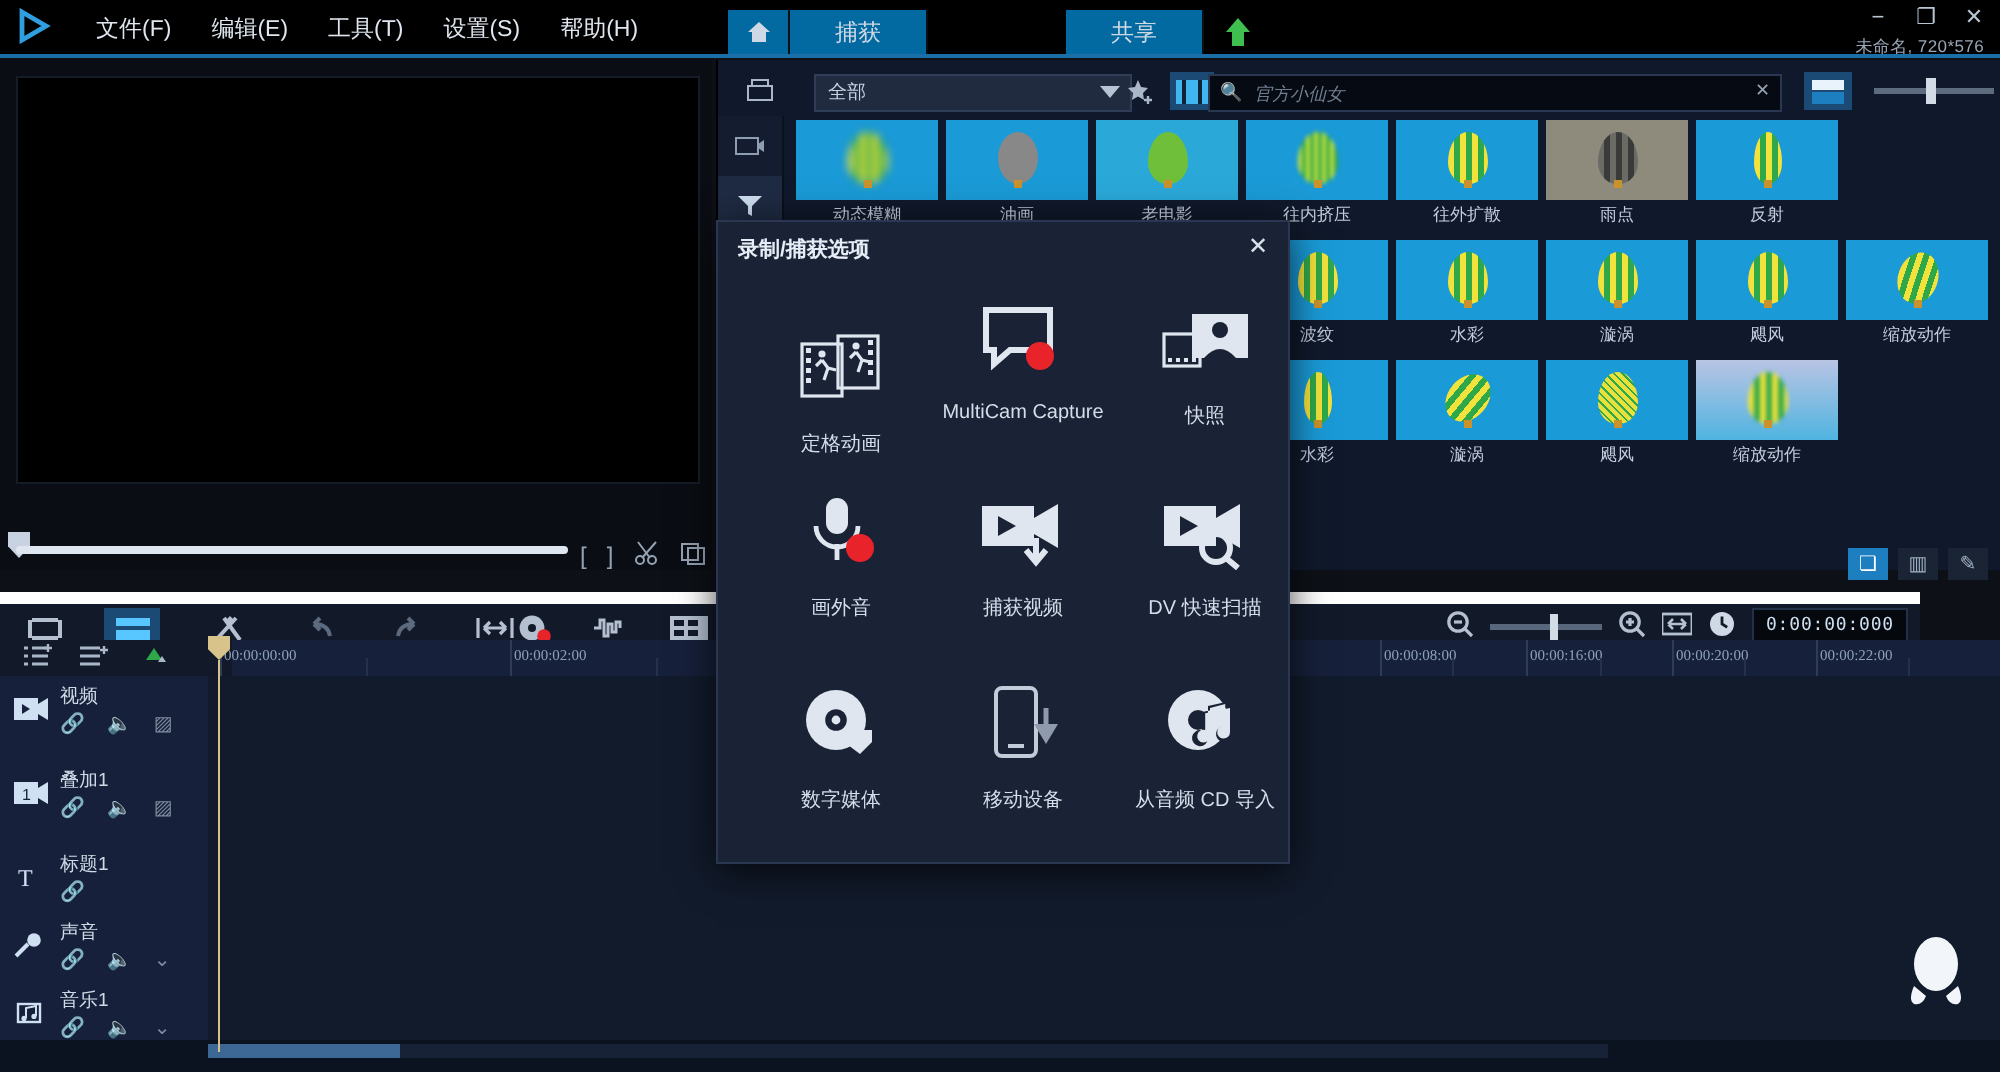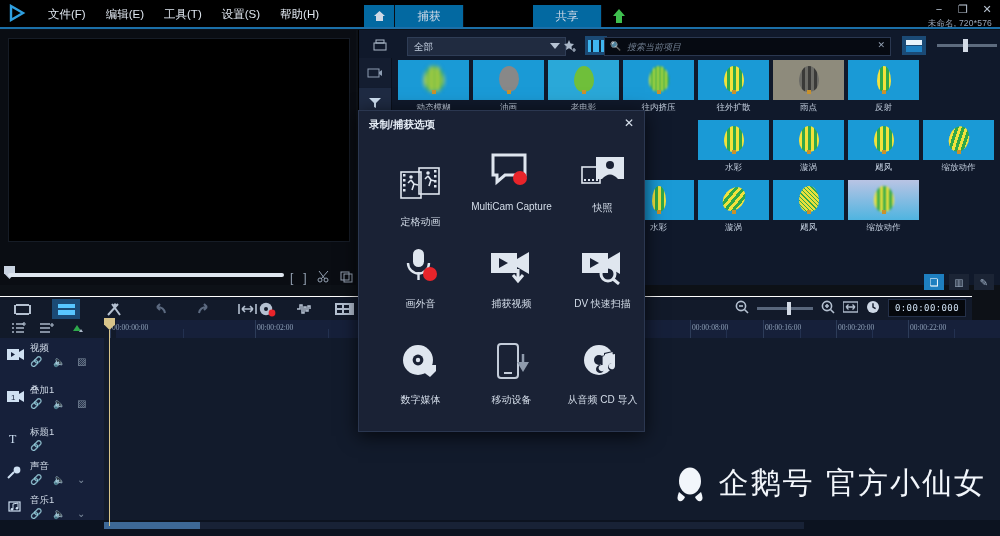--- a/index.html
+++ b/index.html
@@ -70,21 +70,21 @@
       border:1px solid #2b3750;box-shadow:0 4px 18px rgba(0,0,0,.7);z-index:40;}
   .dlg-title{position:absolute;left:10px;top:7px;font-size:10.5px;color:#e6edf6;font-weight:bold;}
   .dlg-close{position:absolute;right:8px;top:5px;width:14px;height:14px;color:#d8e1ec;font-size:12px;
       text-align:center;line-height:14px;cursor:default;}
   .dgrid{position:absolute;left:0;top:28px;width:285px;height:290px;}
   .ditem{position:absolute;width:95px;height:96px;display:flex;flex-direction:column;align-items:center;justify-content:flex-start;cursor:default;}
   .dicon{width:46px;height:52px;display:flex;align-items:center;justify-content:center;position:relative;}
   .dlabel{margin-top:4px;font-size:10px;color:#d4dde9;text-align:center;white-space:nowrap;}
 
   
-  .tlbar{position:absolute;left:0;top:296px;width:960px;height:24px;background:#121a2a;border-top:1px solid #ffffff;padding-left:12px;}
+  .tlbar{position:absolute;left:0;top:296px;width:960px;height:24px;background:#121a2a;border-top:6px solid #ffffff;}
   .tlbtn{position:absolute;top:2px;width:28px;height:20px;display:flex;align-items:center;justify-content:center;color:#b4c0d0;font-size:13px;}
   .tlbtn.on{background:#1b4a75;color:#58c6ff;}
   .tl-right{position:absolute;right:6px;top:2px;display:flex;align-items:center;gap:8px;color:#b4c0d0;font-size:12px;}
   .tl-slider{width:56px;height:3px;background:#59677c;position:relative;}
   .tl-knob{position:absolute;left:30px;top:-5px;width:4px;height:13px;background:#d3dbe6;}
   .tl-tc{background:#05080d;border:1px solid #243049;color:#cfe0f2;font-family:"DejaVu Sans Mono",monospace;
       font-size:9px;padding:3px 6px;letter-spacing:.4px;}
 
   .ruler{position:absolute;left:0;top:320px;width:1000px;height:18px;background:#16203a;border-bottom:1px solid #0a0f18;}
   .rulerhdr{position:absolute;left:0;top:0;width:104px;height:18px;background:#121a2a;display:flex;align-items:center;gap:14px;padding-left:12px;color:#aab7c8;font-size:11px;}
@@ -216,21 +216,21 @@
             <rect x="11" y="0" width="2" height="12" fill="#0f2438"></rect>
           </svg>
       </div>
       <div class="tbtn" style="left:250px">
         <svg width="14" height="12" viewBox="0 0 14 12">
             <path d="M3 1 Q1 6 3 11 M5 2 Q3.6 6 5 10 M9 1 Q11 6 9 11 M11 2 Q12.4 6 11 10" stroke="#aab7c8" fill="none"></path>
           </svg>
       </div>
       <div class="searchbox2">
         <span class="sicon">🔍</span>
-        <span class="sph">搜索当前项目</span>
+        <span class="sph">官方小仙女</span>
         <span class="sclear">✕</span>
       </div>
       <div class="viewtoggle">
         <svg width="16" height="12" viewBox="0 0 16 12">
             <rect x="0" y="0" width="16" height="5" fill="#e8f3fb"></rect>
             <rect x="0" y="6" width="16" height="6" fill="#1e7fc0"></rect>
           </svg>
       </div>
       <div class="zoomslider"></div>
       <div class="zoomknob"></div>
@@ -321,20 +321,27 @@
             <div class="basket"></div>
           </div>
           <div class="clabel">星形</div>
         </div>
       <div class="cell" style="left:156px;top:62px">
           <div class="thumb" style="background:#fff">
             <div class="balloon" style="background:repeating-linear-gradient(90deg,#111 0 2px,#fff 2px 4px)"></div>
             <div class="basket" style="background:#111"></div>
           </div>
           <div class="clabel">频闪动作</div>
+        </div>
+      <div class="cell" style="left:231px;top:62px">
+          <div class="thumb">
+            <div class="balloon"></div>
+            <div class="basket"></div>
+          </div>
+          <div class="clabel">波纹</div>
         </div>
       <div class="cell" style="left:306px;top:62px">
           <div class="thumb">
             <div class="balloon"></div>
             <div class="basket"></div>
           </div>
           <div class="clabel">水彩</div>
         </div>
       <div class="cell" style="left:381px;top:62px">
           <div class="thumb">
@@ -779,16 +786,15 @@
   <div class="scrollthumb"></div>
 
   <div class="wm">
     <div class="wm-icon">
       <svg width="36" height="38" viewBox="0 0 36 38">
         <ellipse cx="18" cy="16" rx="11" ry="13.5" fill="#f2f6fb"></ellipse>
         <path d="M7 27 q-3 7 0 9 q4 1 6 -4 Z" fill="#f2f6fb"></path>
         <path d="M29 27 q3 7 0 9 q-4 1 -6 -4 Z" fill="#f2f6fb"></path>
       </svg>
     </div>
-    <div class="wm-text">企鹅号 官方小仙女</div>
   </div>
 
 </div>
 
 </body></html>

